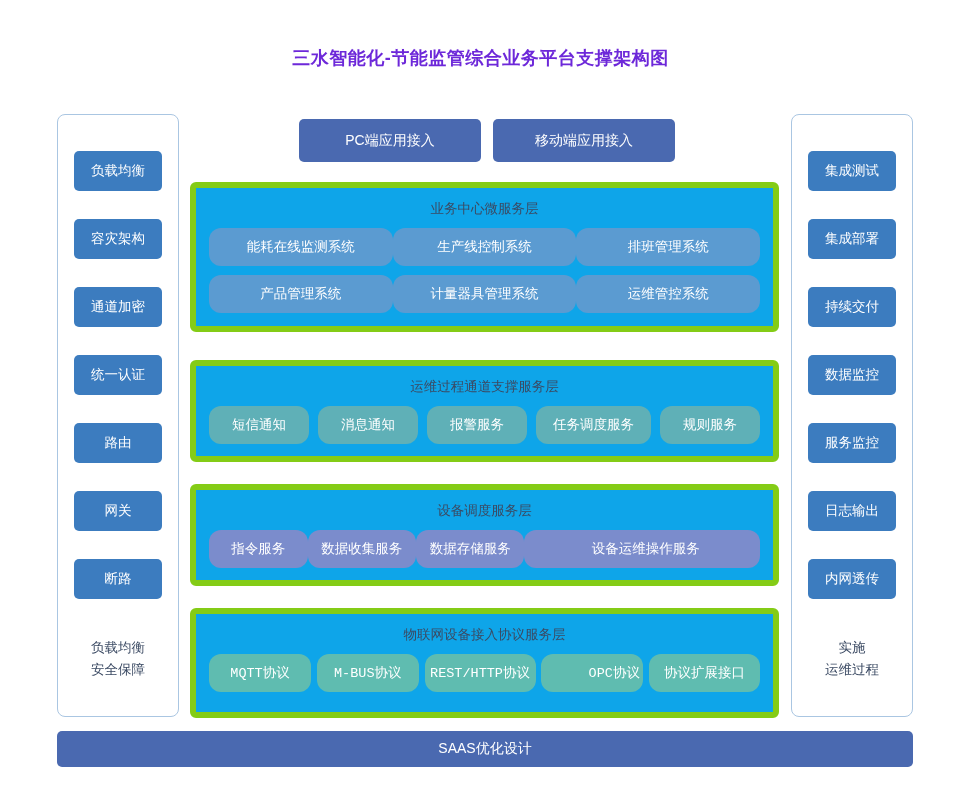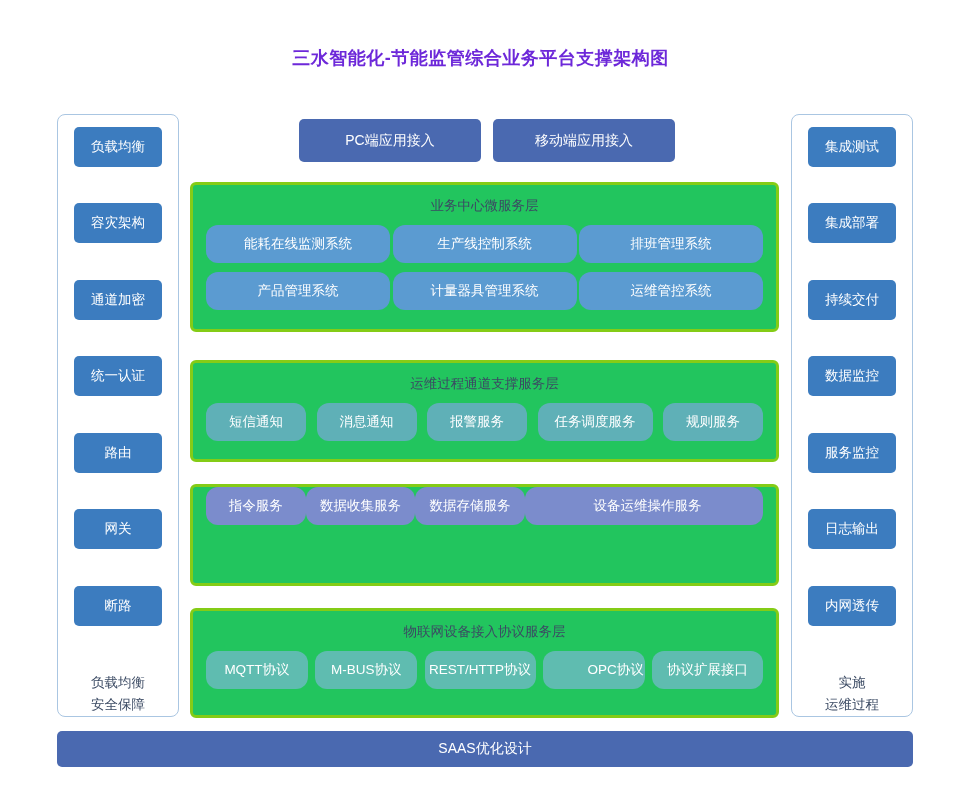--- a/index.html
+++ b/index.html
@@ -18,22 +18,21 @@
     font-size:18px;font-weight:bold;color:#6d28d9;
     letter-spacing:0.5px;
   }
 
   
   .side-col{
     position:absolute;top:114px;width:122px;height:603px;
     border:1px solid #aac6e2;border-radius:8px;background:#ffffff;
     box-sizing:border-box;
     display:flex;flex-direction:column;align-items:center;
-    padding-top:12px;
-    justify-content:space-between;
+    padding-top:36px;
   }
   .side-col.left{left:57px;}
   .side-col.right{left:791px;}
   .side-btn{
     width:88px;height:40px;margin-bottom:28px;
     background:#3c7cbf;border-radius:5px;
     color:#ffffff;font-size:13.5px;
     display:flex;align-items:center;justify-content:center;
     box-sizing:border-box;
   }
@@ -49,22 +48,23 @@
   }
   .access-btn{
     width:182px;height:43px;background:#4a69b0;border-radius:5px;
     color:#ffffff;font-size:14px;
     display:flex;align-items:center;justify-content:center;
   }
 
   
   .layer{
     position:absolute;left:190px;width:589px;
-    border:3px solid #84cc16;border-radius:6px;background:#22c55e;
+    border:6px solid #84cc16;border-radius:6px;background:#0ea5e9;
     box-sizing:border-box;
+    font-family:Liberation Mono, monospace;
   }
   .layer-title{
     text-align:center;font-size:13.5px;color:#3b4a63;
     padding-top:12px;padding-bottom:10px;
   }
   .row{display:flex;justify-content:space-between;padding:0 13px 0 13px;}
   .row + .row{margin-top:9px;}
   .chip{
     height:38px;border-radius:12px;color:#ffffff;font-size:13.5px;
     display:flex;align-items:center;justify-content:center;
@@ -150,20 +150,21 @@
     <div class="row">
         <div class="chip chip-teal" style="width: 100px;">短信通知</div>
         <div class="chip chip-teal" style="width: 100px;">消息通知</div>
         <div class="chip chip-teal" style="width: 100px;">报警服务</div>
         <div class="chip chip-teal" style="width: 115px;">任务调度服务</div>
         <div class="chip chip-teal" style="width: 100px;">规则服务</div>
       </div>
   </div>
 
   <div class="layer" id="layer-device">
+    <div class="layer-title">设备调度服务层</div>
     <div class="row">
         <div class="chip chip-violet" style="width: 100px;">指令服务</div>
         <div class="chip chip-violet" style="width: 110px;">数据收集服务</div>
         <div class="chip chip-violet" style="width: 110px;">数据存储服务</div>
         <div class="chip chip-violet" style="width: 239px; padding-left: 7px;">设备运维操作服务</div>
       </div>
   </div>
 
   <div class="layer" id="layer-protocol">
     <div class="layer-title">物联网设备接入协议服务层</div>

